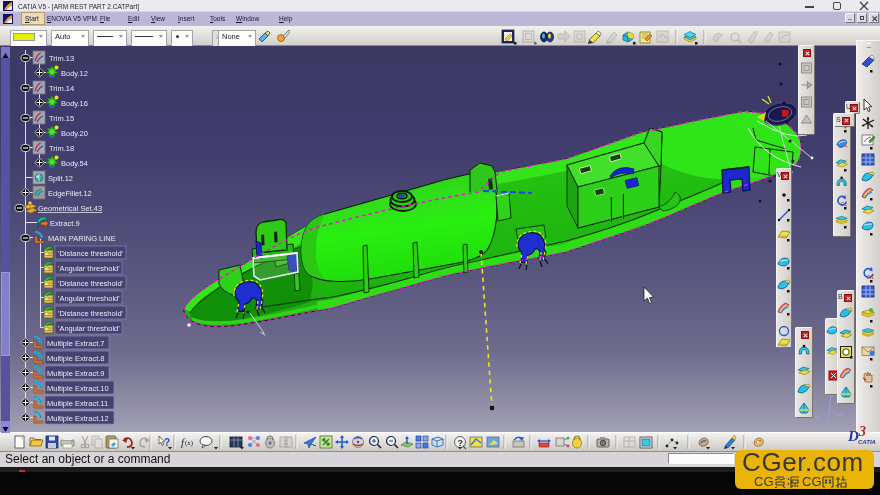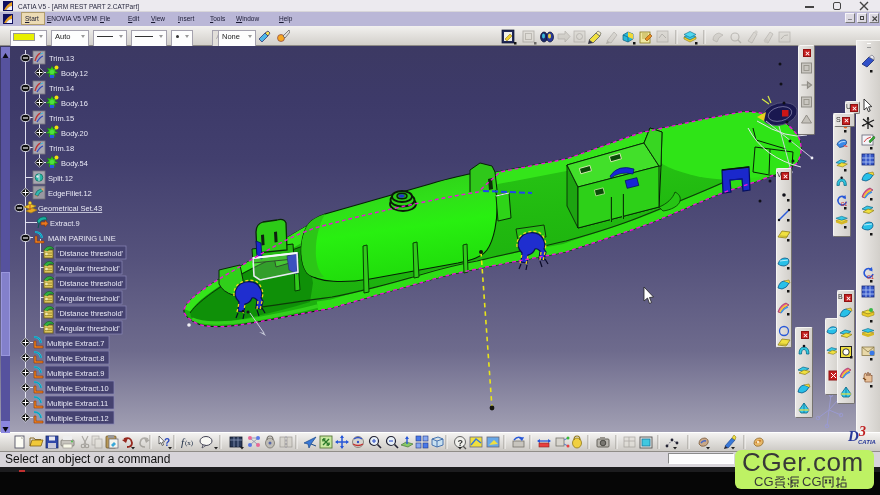--- a/index.html
+++ b/index.html
@@ -1091,21 +1091,21 @@
 
 <div class="a" id="statusbar"><span style="padding-left:5px">Select an object or a command</span>
   <div class="a" style="left:668px;top:1px;width:66px;height:11px;background:#fcfcfc;border:1px solid;border-color:#8a8a8a #fff #fff #8a8a8a"></div>
 </div>
 
 <div class="a" id="blackbar">
     <div class="a" style="left:0;top:0;width:880px;height:5px;background:#1c1c1e"></div>
     <div class="a" style="left:19px;top:3px;width:6px;height:2px;background:#c03030"></div>
   </div>
 
-<div class="a" style="left:735px;top:450px;width:139px;height:39px;background:#bef264;border-radius:6px;z-index:50">
+<div class="a" style="left:735px;top:450px;width:139px;height:39px;background:#eab308;border-radius:6px;z-index:50">
   <div class="a" style="left:7px;top:-3px;font-size:26px;color:#383838;letter-spacing:0.6px">CGer.com</div>
   <svg class="a" style="left:19px;top:25px" width="102" height="13">
     <text x="0" y="10.5" font-family="Liberation Sans" font-size="13" fill="#3a3a3a">CG</text>
     <g stroke="#3a3a3a" stroke-width="1.1" fill="none">
 
       <g transform="translate(20,0)">
           <path d="M 2,2 L 10,2 M 1,5 L 6,3.5 M 6,5 L 11,3.5 M 2,7 L 10,7 L 10,10 M 2,7 L 2,10 M 2,10 L 10,10 M 3,12 L 1,13 M 9,11 L 11,13"></path>
         </g>
 
       <g transform="translate(33,0)">

